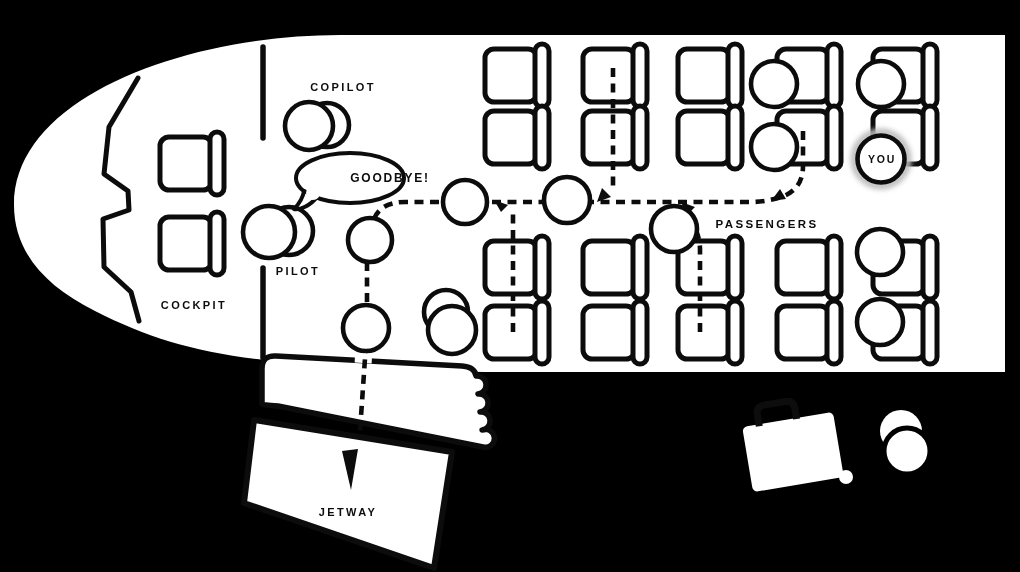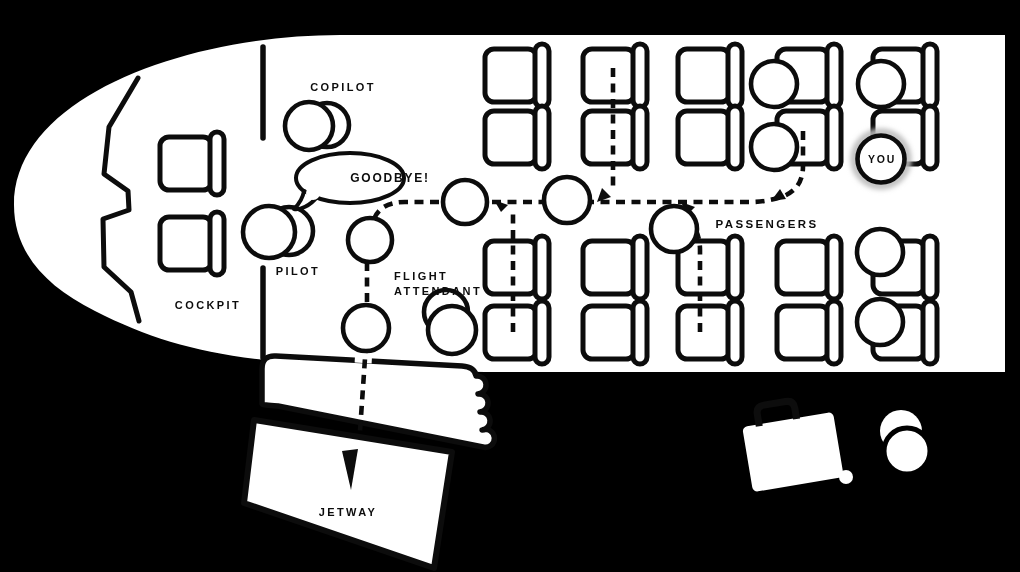--- a/index.html
+++ b/index.html
@@ -142,22 +142,20 @@
       <path d="M 764,421 L 764,409 Q 764,401 772,401 L 794,401 Q 802,401 802,409 L 802,420" fill="none" stroke="#0d0d0d" stroke-width="7"></path>
     </g>
     <circle cx="846" cy="477" r="7" fill="#fff"></circle>
   </g>
   <g>
     <circle cx="901" cy="431" r="21" fill="#fff"></circle>
     <circle cx="907" cy="451" r="23" fill="#fff" stroke="#000" stroke-width="5"></circle>
   </g>
 </svg>
 
-  <div class="lbl" style="left:208px;top:305px;">COCKPIT</div>
+  <div class="lbl" style="left:194px;top:305px;">COCKPIT</div>
   <div class="lbl" style="left:298px;top:271px;">PILOT</div>
   <div class="lbl" style="left:343px;top:87px;">COPILOT</div>
-  <div class="lbl" style="left:438px;top:284px;">FLIGHT
-ATTENDANT</div>
   <div class="lbl passengers" style="left:767px;top:224px;">PASSENGERS</div>
   <div class="lbl" style="left:348px;top:500px;margin-top:12px;">JETWAY</div>
   <div class="lbl goodbye" style="left:350px;top:178px;margin-left:40px;">GOODBYE!</div>
   <div class="lbl you" style="left:882px;top:159px;">YOU</div>
 </div>
 
 </body></html>

